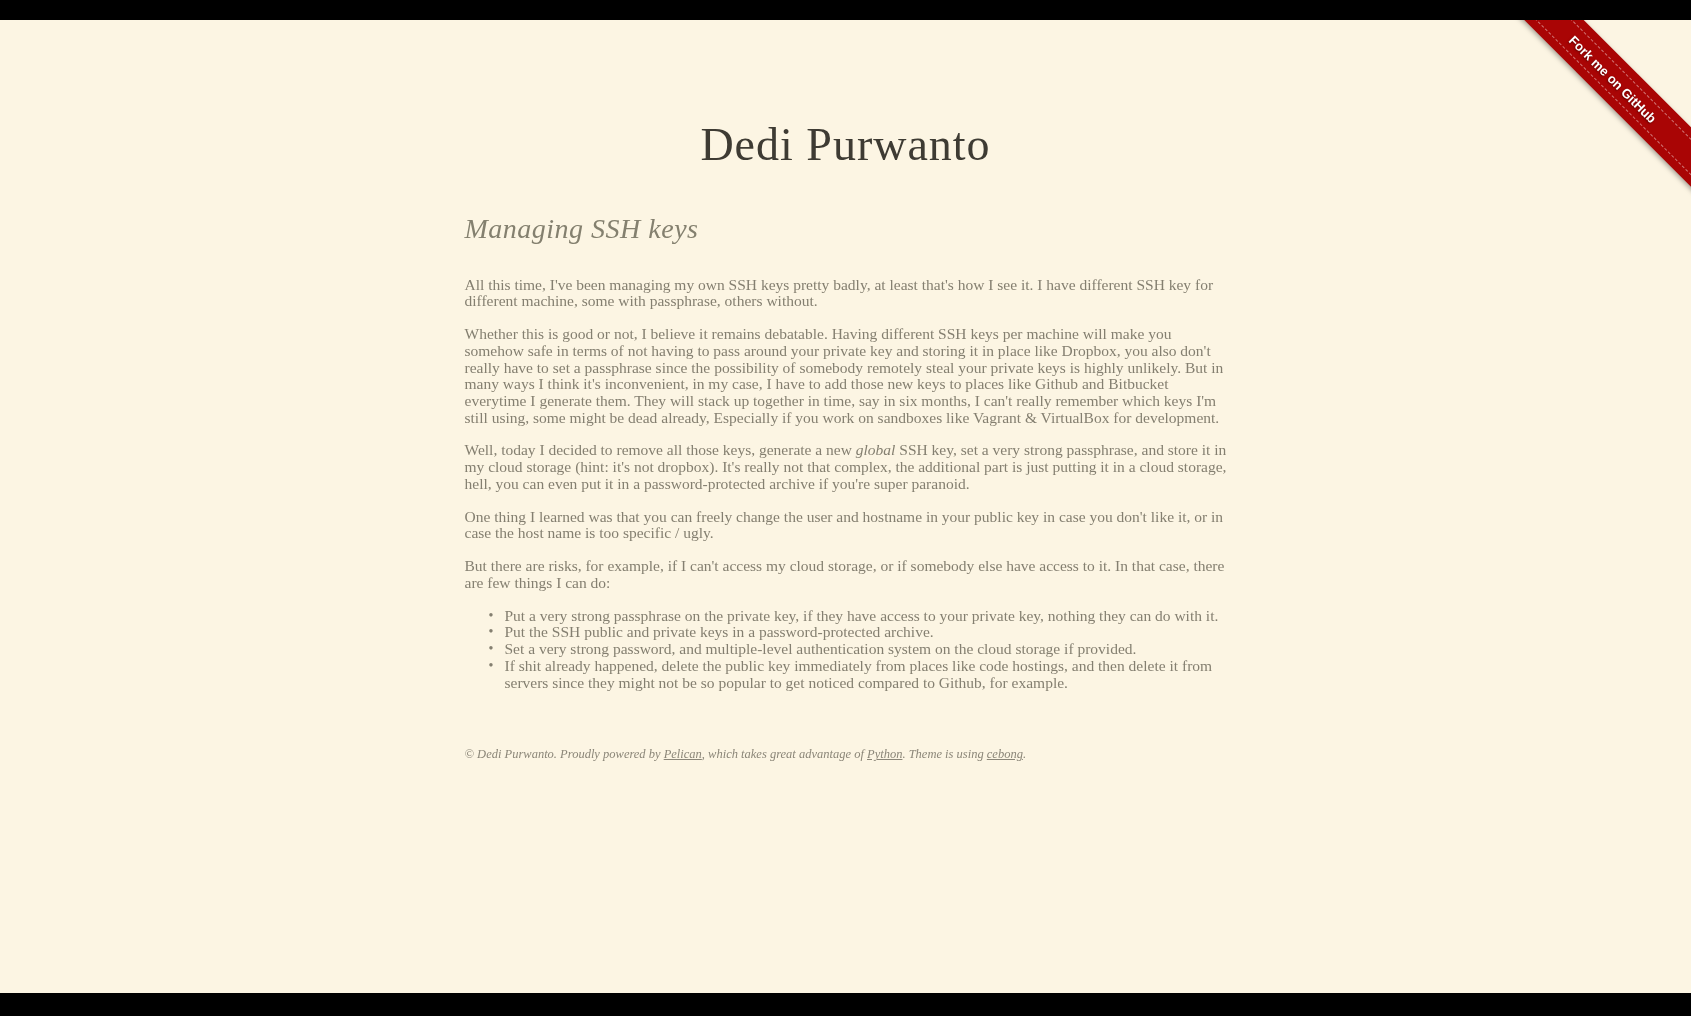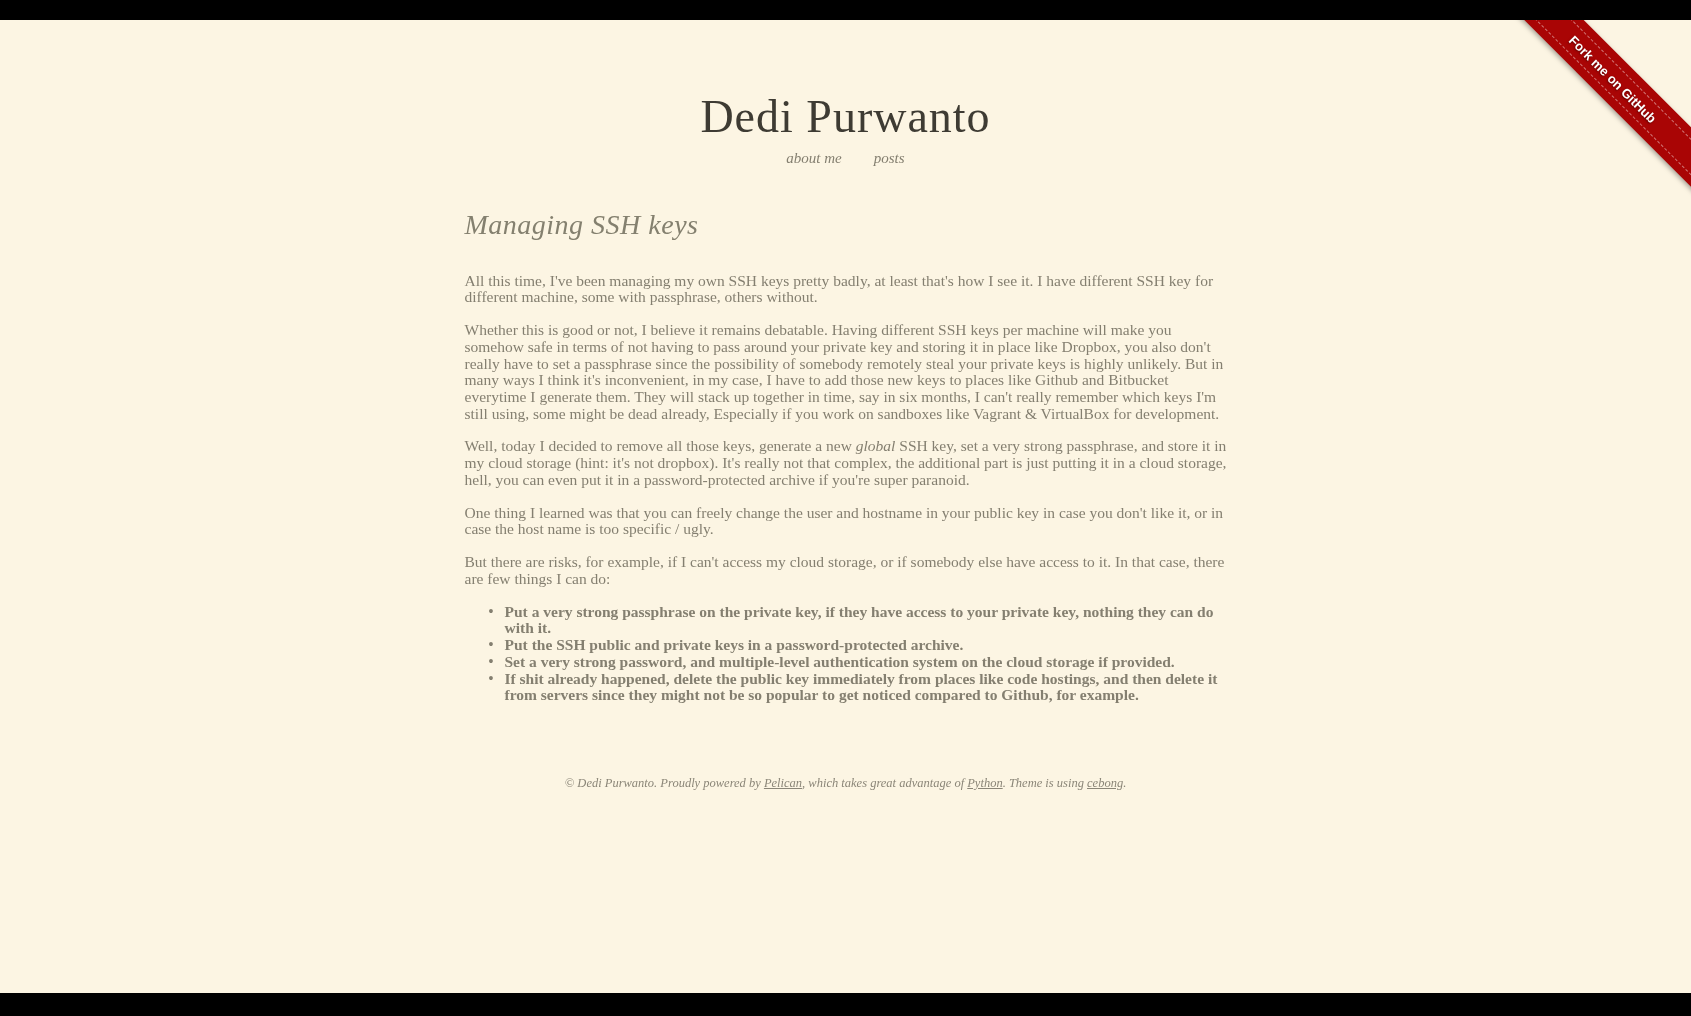--- a/index.html
+++ b/index.html
@@ -41,21 +41,21 @@
     border-bottom:1px dashed rgba(255,255,255,.45);
     padding:3px 0;
     text-align:center;
   }
   .ribbon span.txt {
     font-family:"Liberation Sans","DejaVu Sans",sans-serif;
     font-weight:bold; font-size:13px; color:#fff;
     text-shadow:0 1px 2px rgba(0,0,0,.5);
     white-space:nowrap;
   }
-  header { padding-top:72px; text-align:center; }
+  header { padding-top:100px; text-align:center; }
   h1.site-title {
     font-size:46px; font-weight:normal; color:#3e3b33;
     letter-spacing:1px; line-height:1.1;
   }
   nav.site-nav { margin-top:6px; }
   nav.site-nav a {
     font-style:italic; font-size:15px; color:#847f70;
     text-decoration:none; margin:0 14px; cursor:pointer;
   }
   .content {
@@ -69,50 +69,46 @@
   }
   .content p, .content li {
     font-size:15.5px; line-height:1.08;
   }
   p.post-date { margin-bottom:0; }
   .content p.para { margin-bottom:16px; }
   .content p.para:first-of-type { margin-bottom:16px; }
   .content ul {
     list-style:none; margin:16px 0 22px 0; padding-left:24px;
   }
-  .content ul li { position:relative; padding-left:16px;font-weight:bold; }
+  .content ul li { position:relative; padding-left:16px; }
   .content ul li::before {
     content:"\2022";
     position:absolute; left:0; top:0;
     font-size:14px; color:#847f70;
   }
   footer.site-footer {
-    width:762px; margin:72px auto 0 auto;
-    text-align:center;
+    width:762px; margin:56px auto 0 auto;
+    text-align:left;
     font-style:italic; font-size:12.5px; color:#8b8678;
   }
   footer.site-footer a {
     color:#8b8678; text-decoration:underline; cursor:pointer;
   }
 </style>
 </head>
 <body>
 
 <div class="page">
 
   <a class="ribbon">
     <span class="stitch"><span class="txt">Fork me on GitHub</span></span>
   </a>
 
   <header>
     <h1 class="site-title">Dedi Purwanto</h1>
-    <nav class="site-nav">
-      <a>about me</a>
-      <a>posts</a>
-    </nav>
   </header>
 
   <div class="content">
     <h2 class="post-title">Managing SSH keys</h2>
 
     <p class="para">All this time, I've been managing my own SSH keys pretty badly, at least that's how I see it. I have different SSH key for different machine, some with passphrase, others without.</p>
     <p class="para">Whether this is good or not, I believe it remains debatable. Having different SSH keys per machine will make you somehow safe in terms of not having to pass around your private key and storing it in place like Dropbox, you also don't really have to set a passphrase since the possibility of somebody remotely steal your private keys is highly unlikely. But in many ways I think it's inconvenient, in my case, I have to add those new keys to places like Github and Bitbucket everytime I generate them. They will stack up together in time, say in six months, I can't really remember which keys I'm still using, some might be dead already, Especially if you work on sandboxes like Vagrant &amp; VirtualBox for development.</p>
     <p class="para"><span>Well, today I decided to remove all those keys, generate a new </span><em>global</em><span> SSH key, set a very strong passphrase, and store it in my cloud storage (hint: it's not dropbox). It's really not that complex, the additional part is just putting it in a cloud storage, hell, you can even put it in a password-protected archive if you're super paranoid.</span></p>
     <p class="para">One thing I learned was that you can freely change the user and hostname in your public key in case you don't like it, or in case the host name is too specific / ugly.</p>
     <p class="para">But there are risks, for example, if I can't access my cloud storage, or if somebody else have access to it. In that case, there are few things I can do:</p>

